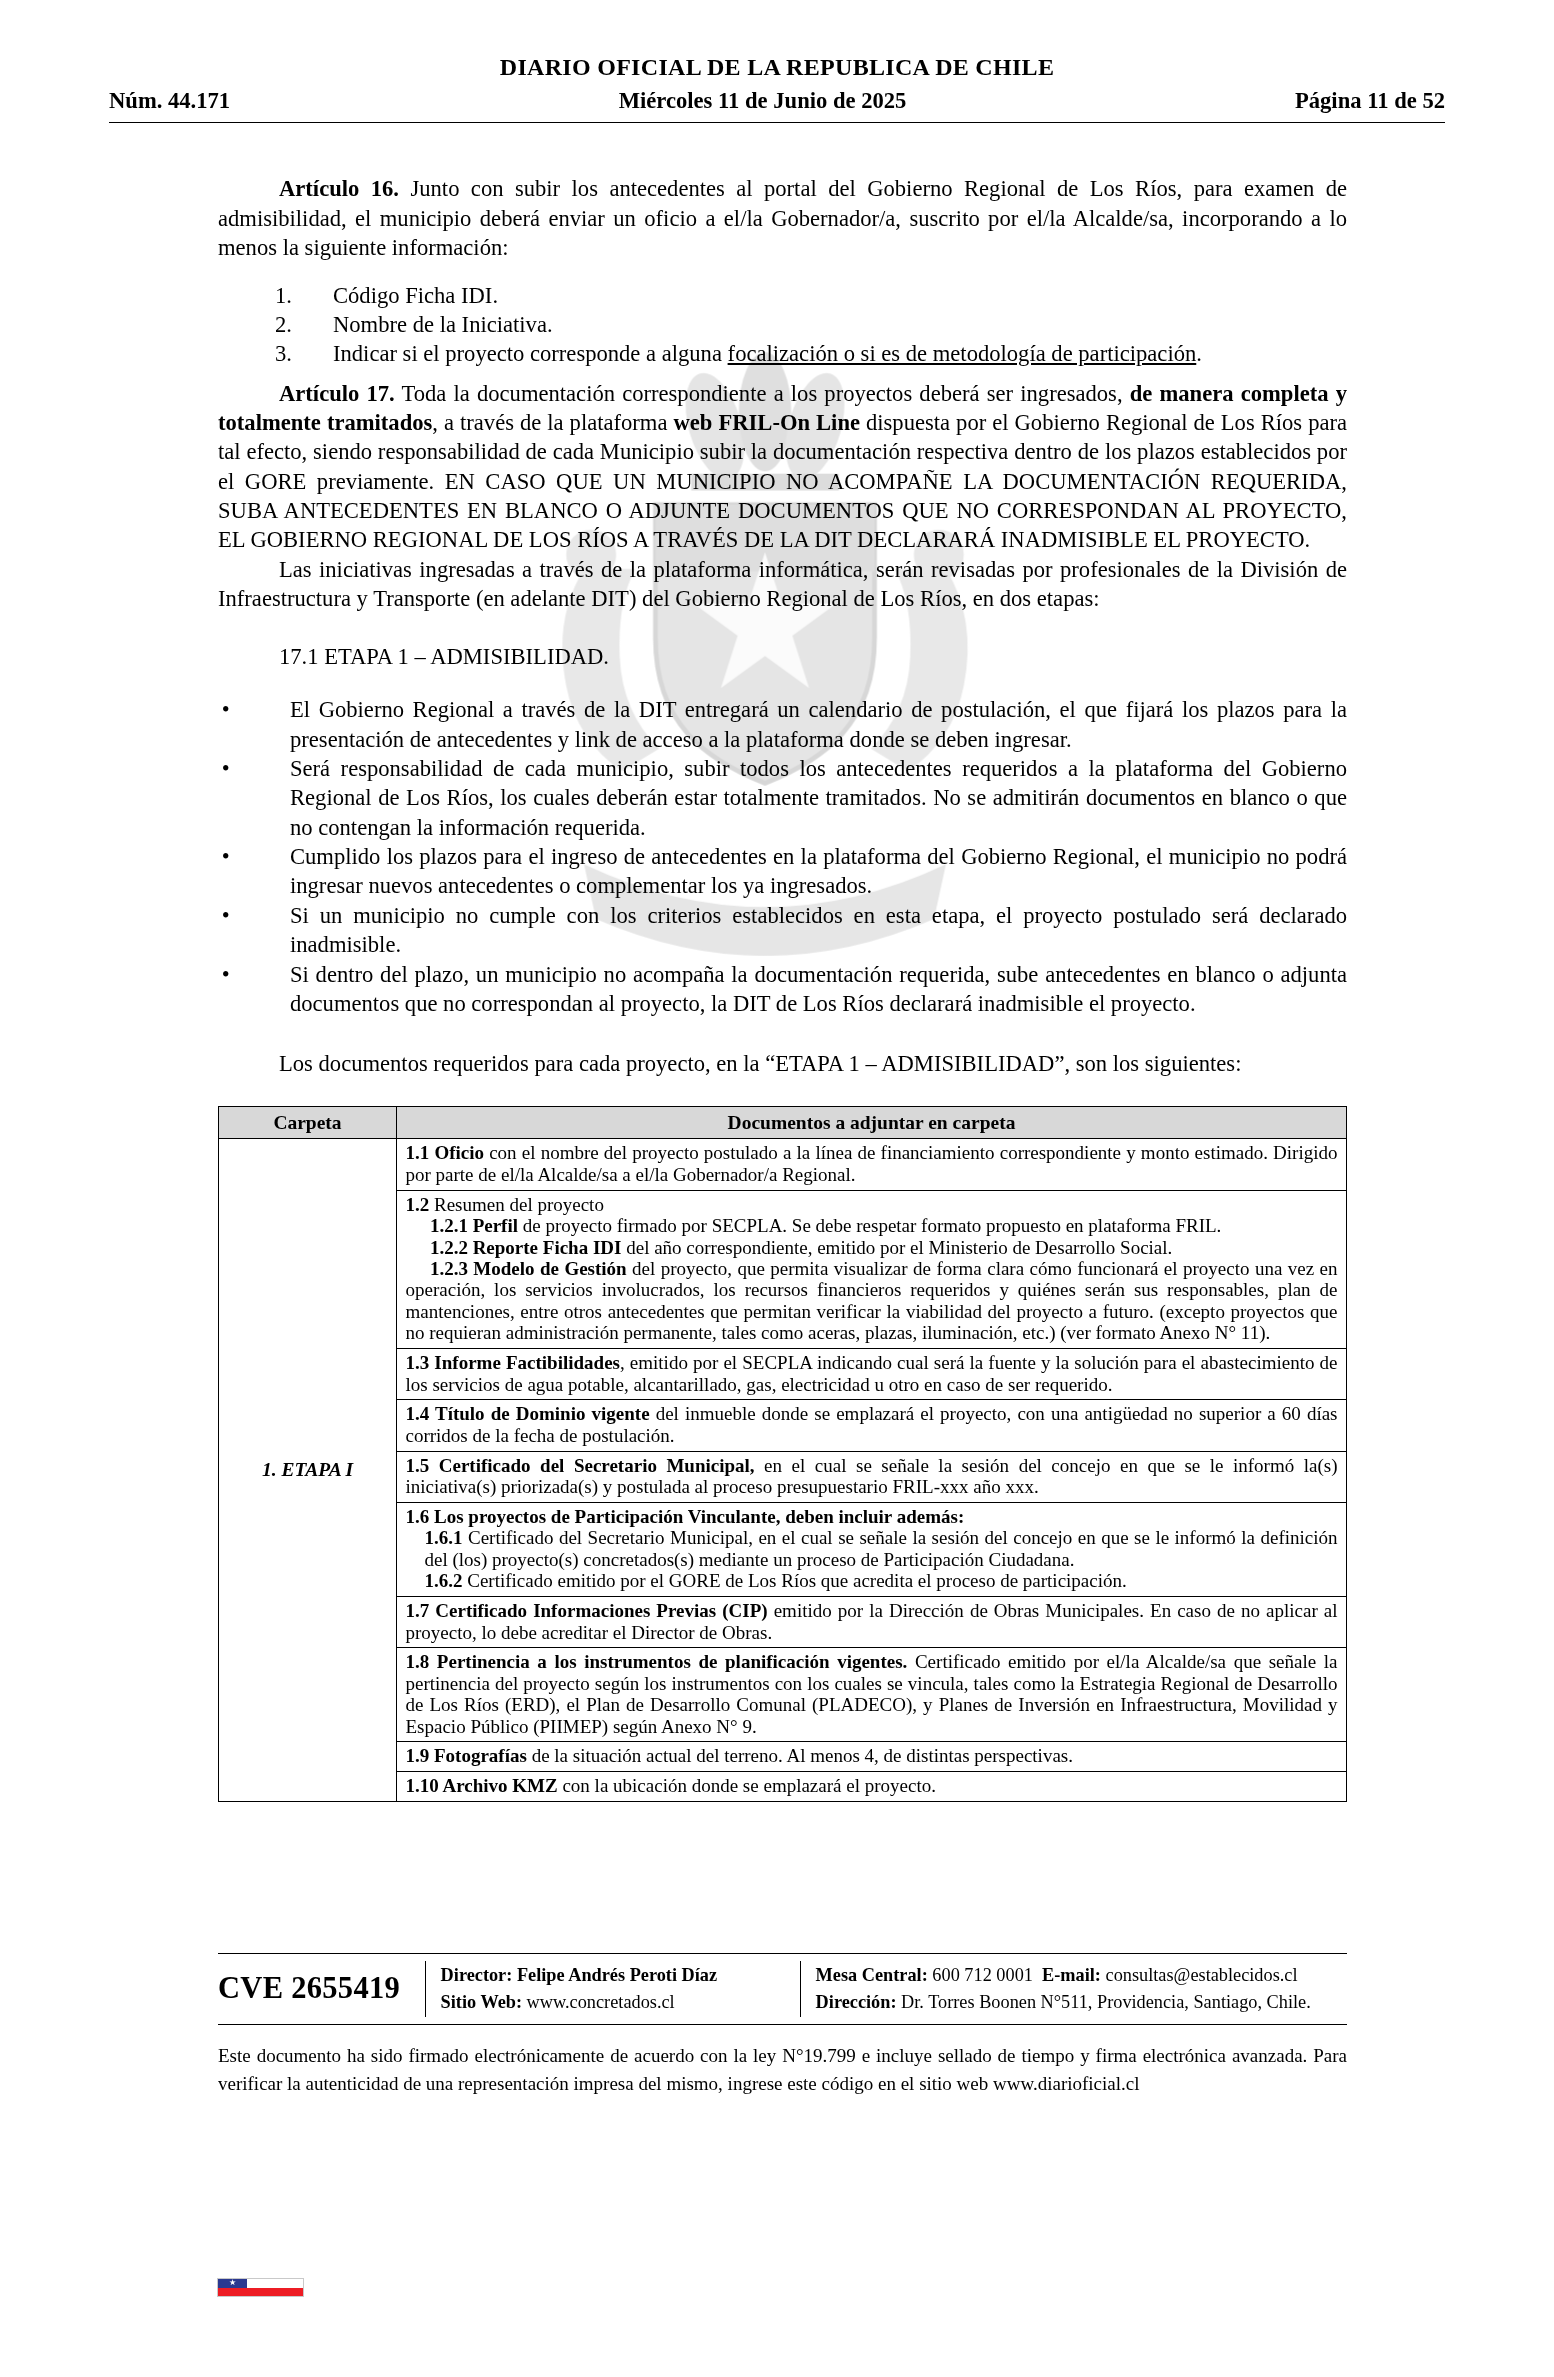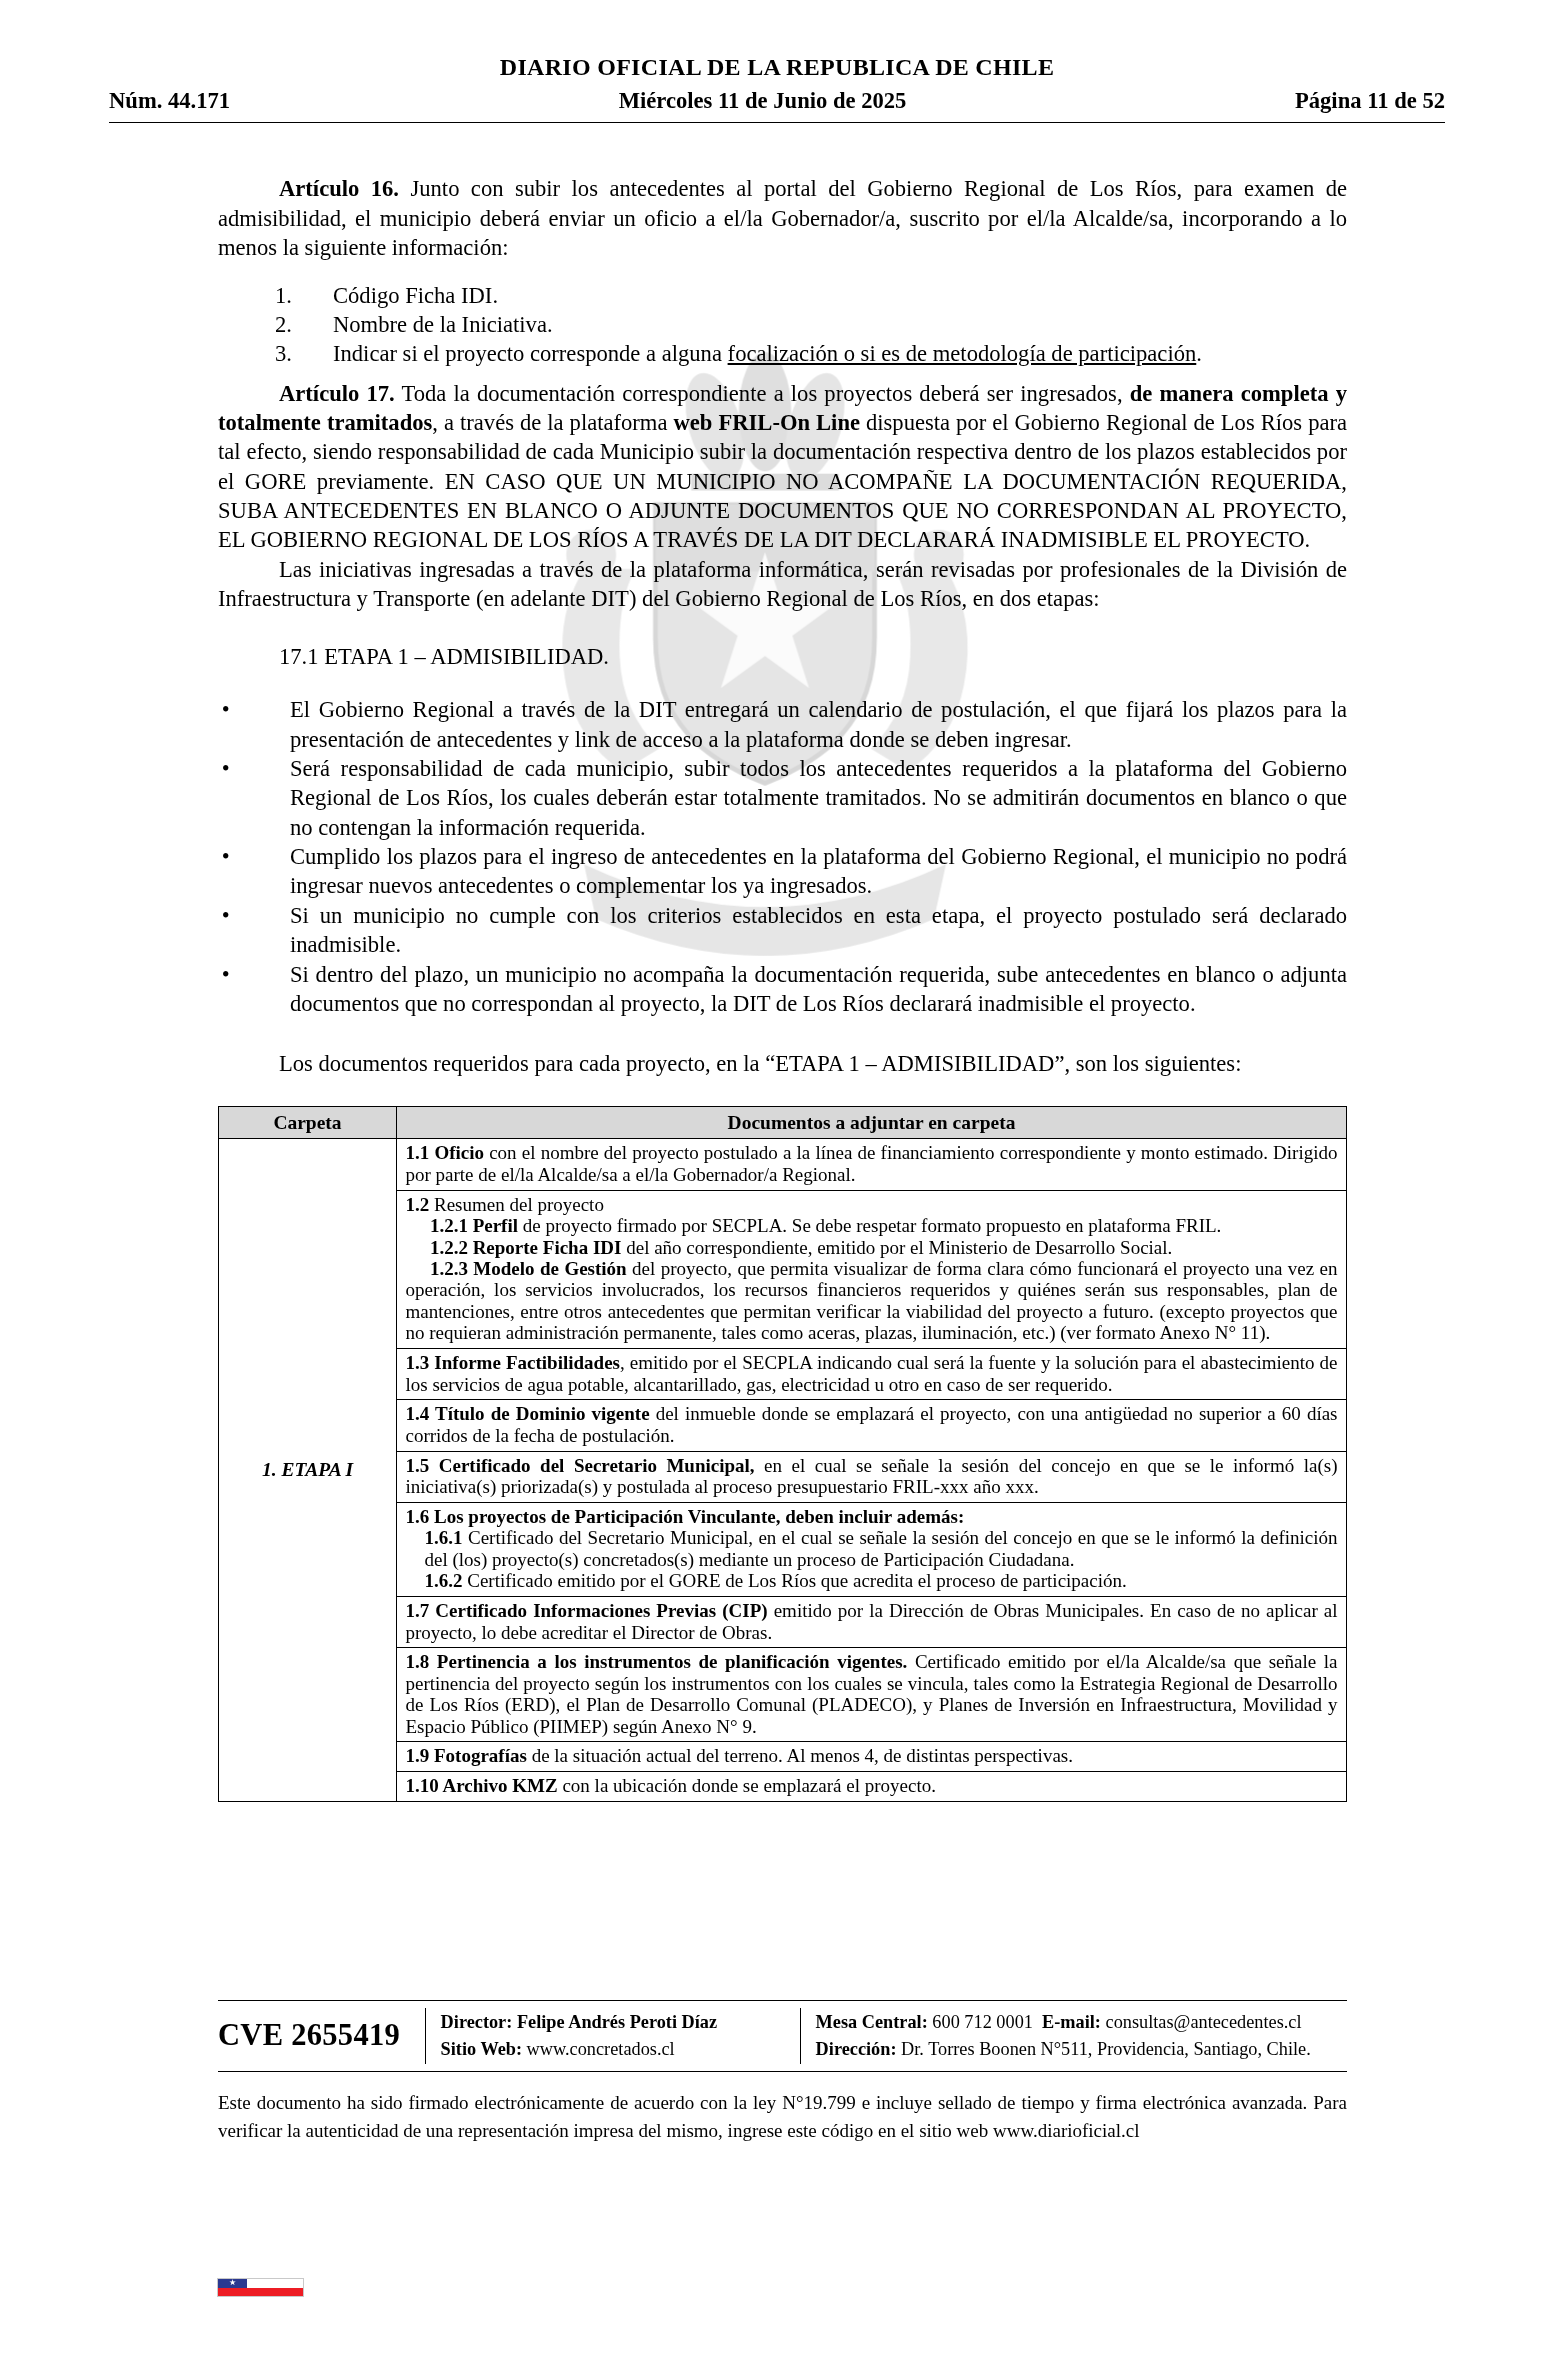--- a/index.html
+++ b/index.html
@@ -51,21 +51,21 @@
   .doc-table th, .doc-table td { border: 1.8px solid var(--rule); }
   .doc-table th { background: var(--table-header-bg); font-size: 19.5px; padding: 4.9px 4.9px; text-align: center; line-height: 1.1; }
   .col-carpeta { width: 178px; }
   .doc-cell { padding: 3px 8.5px 4.3px; text-align: justify; vertical-align: top; }
   .carpeta-cell { text-align: center; vertical-align: middle; font-weight: bold; font-style: italic; font-size: 19.5px; }
   .cell-par.first { text-indent: 24.4px; }
   .cell-par.block { margin-left: 19px; }
   .caption { text-align: center; margin-top: 7.3px; font-size: 21px; }
 
   
-  .footer-area { position: absolute; left: 218px; right: 207px; top: 2000px; z-index: 1; }
+  .footer-area { position: absolute; left: 218px; right: 207px; top: 1953px; z-index: 1; }
   .cve-box { display: flex; align-items: stretch; border-top: 1.8px solid var(--rule); border-bottom: 1.8px solid var(--rule); padding: 7.3px 0; }
   .cve { flex: 0 0 186px; display: flex; align-items: center; font-weight: bold; font-size: 30.5px; letter-spacing: 0.3px; }
   .f-col { border-left: 1.8px solid var(--rule); padding: 1.2px 6.1px 1.2px 14.6px; font-size: 18.3px; line-height: 1.45; display: flex; flex-direction: column; justify-content: center; margin-left: 21px; }
   .f-col.director { flex: 0 0 354px; }
   .f-col.contact { flex: 1; }
   .legal { margin-top: 17px; font-size: 19px; line-height: 1.45; text-align: justify; }
 
   
   .flag { position: absolute; left: 218px; top: 2279px; width: 85px; height: 17px; display: flex; flex-direction: column; z-index: 1; outline: 0.6px solid #c9c9c9; }
   .flag-top { display: flex; height: 8.5px; }
@@ -224,21 +224,21 @@
 </main>
 
 <footer class="footer-area">
   <div class="cve-box">
     <div class="cve">CVE 2655419</div>
     <div class="f-col director">
       <div><span class="b">Director:</span> <span class="b">Felipe Andrés Peroti Díaz</span></div>
       <div><span class="b">Sitio Web:</span> <span>www.concretados.cl</span></div>
     </div>
     <div class="f-col contact">
-      <div><span class="b">Mesa Central:</span> <span>600 712 0001</span>&nbsp;&nbsp;<span class="b">E-mail:</span> <span>consultas@antecedentes.cl</span></div>
+      <div><span class="b">Mesa Central:</span> <span>600 712 0001</span>&nbsp;&nbsp;<span class="b">E-mail:</span> <span>consultas@establecidos.cl</span></div>
       <div><span class="b">Dirección:</span> <span>Dr. Torres Boonen N°511, Providencia, Santiago, Chile.</span></div>
     </div>
   </div>
   <p class="legal">Este documento ha sido firmado electrónicamente de acuerdo con la ley N°19.799 e incluye sellado de tiempo y firma electrónica avanzada. Para verificar la autenticidad de una representación impresa del mismo, ingrese este código en el sitio web www.diarioficial.cl</p>
 </footer>
 
 <div class="flag">
   <div class="flag-top">
     <div class="flag-blue"><span>★</span></div>
     <div class="flag-white"></div>

